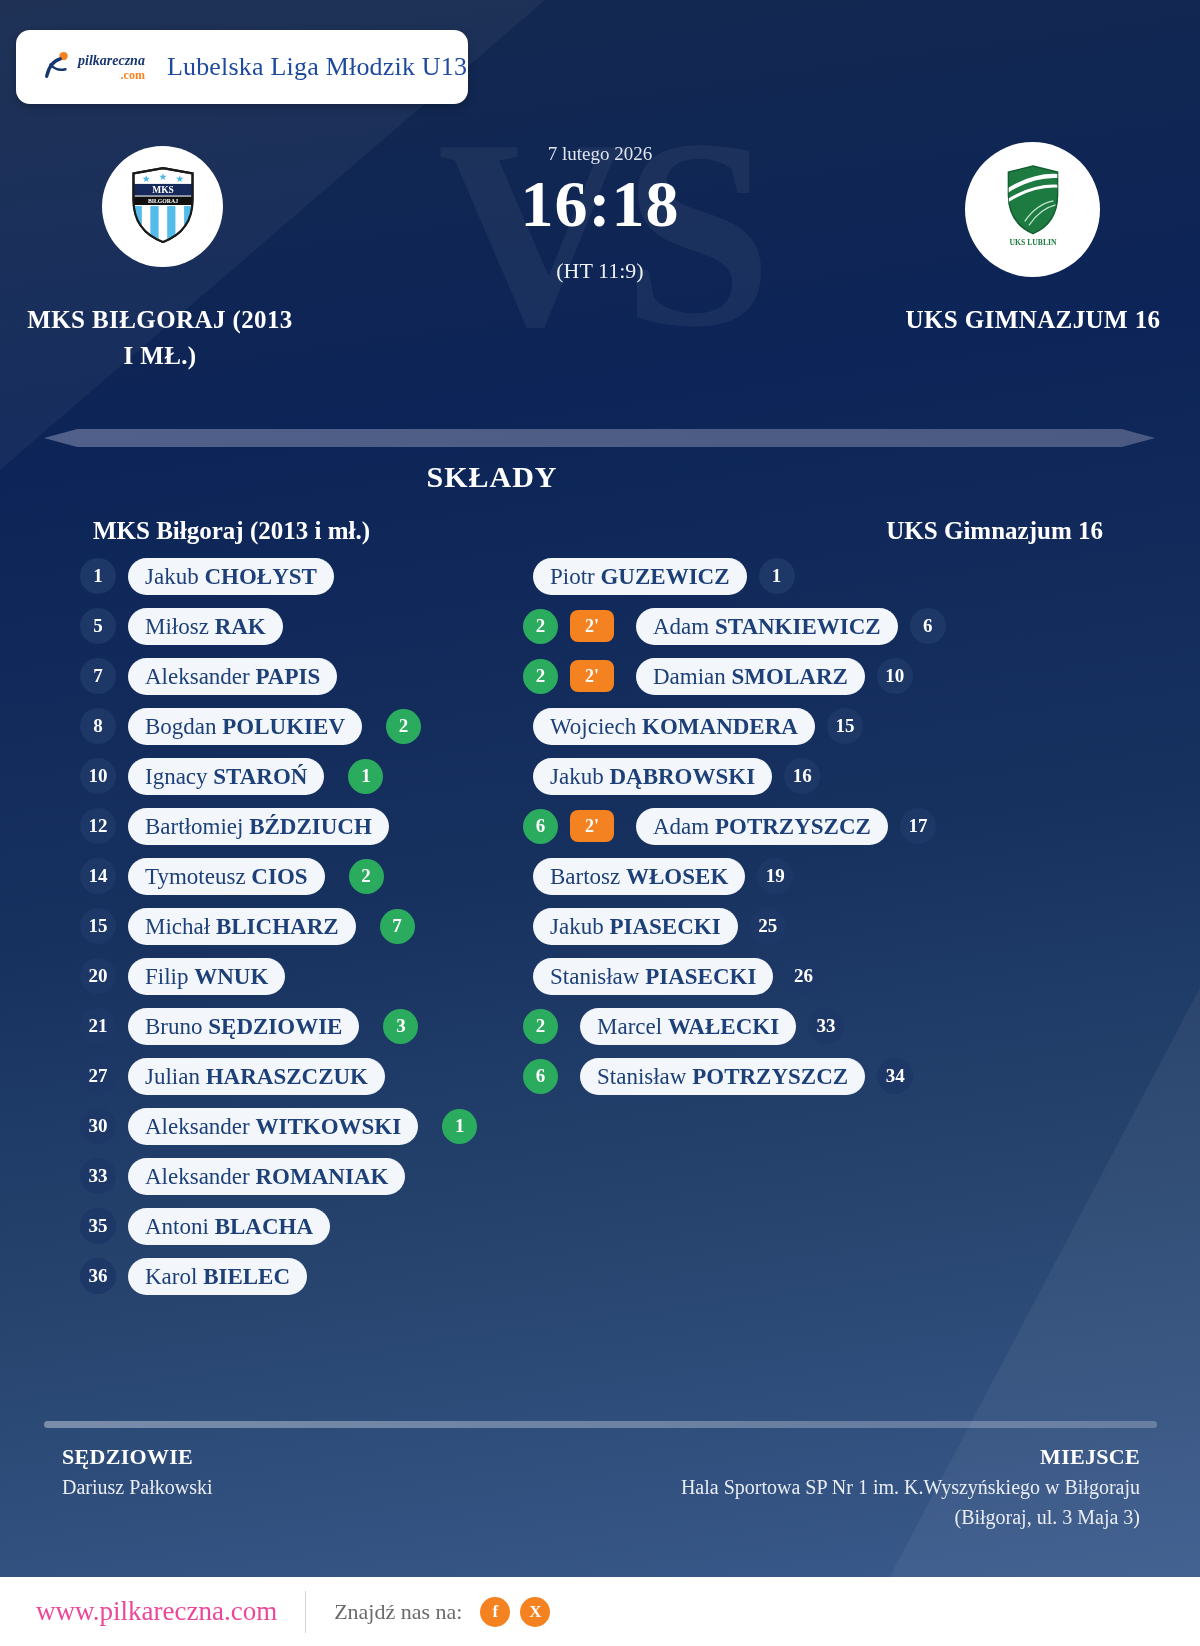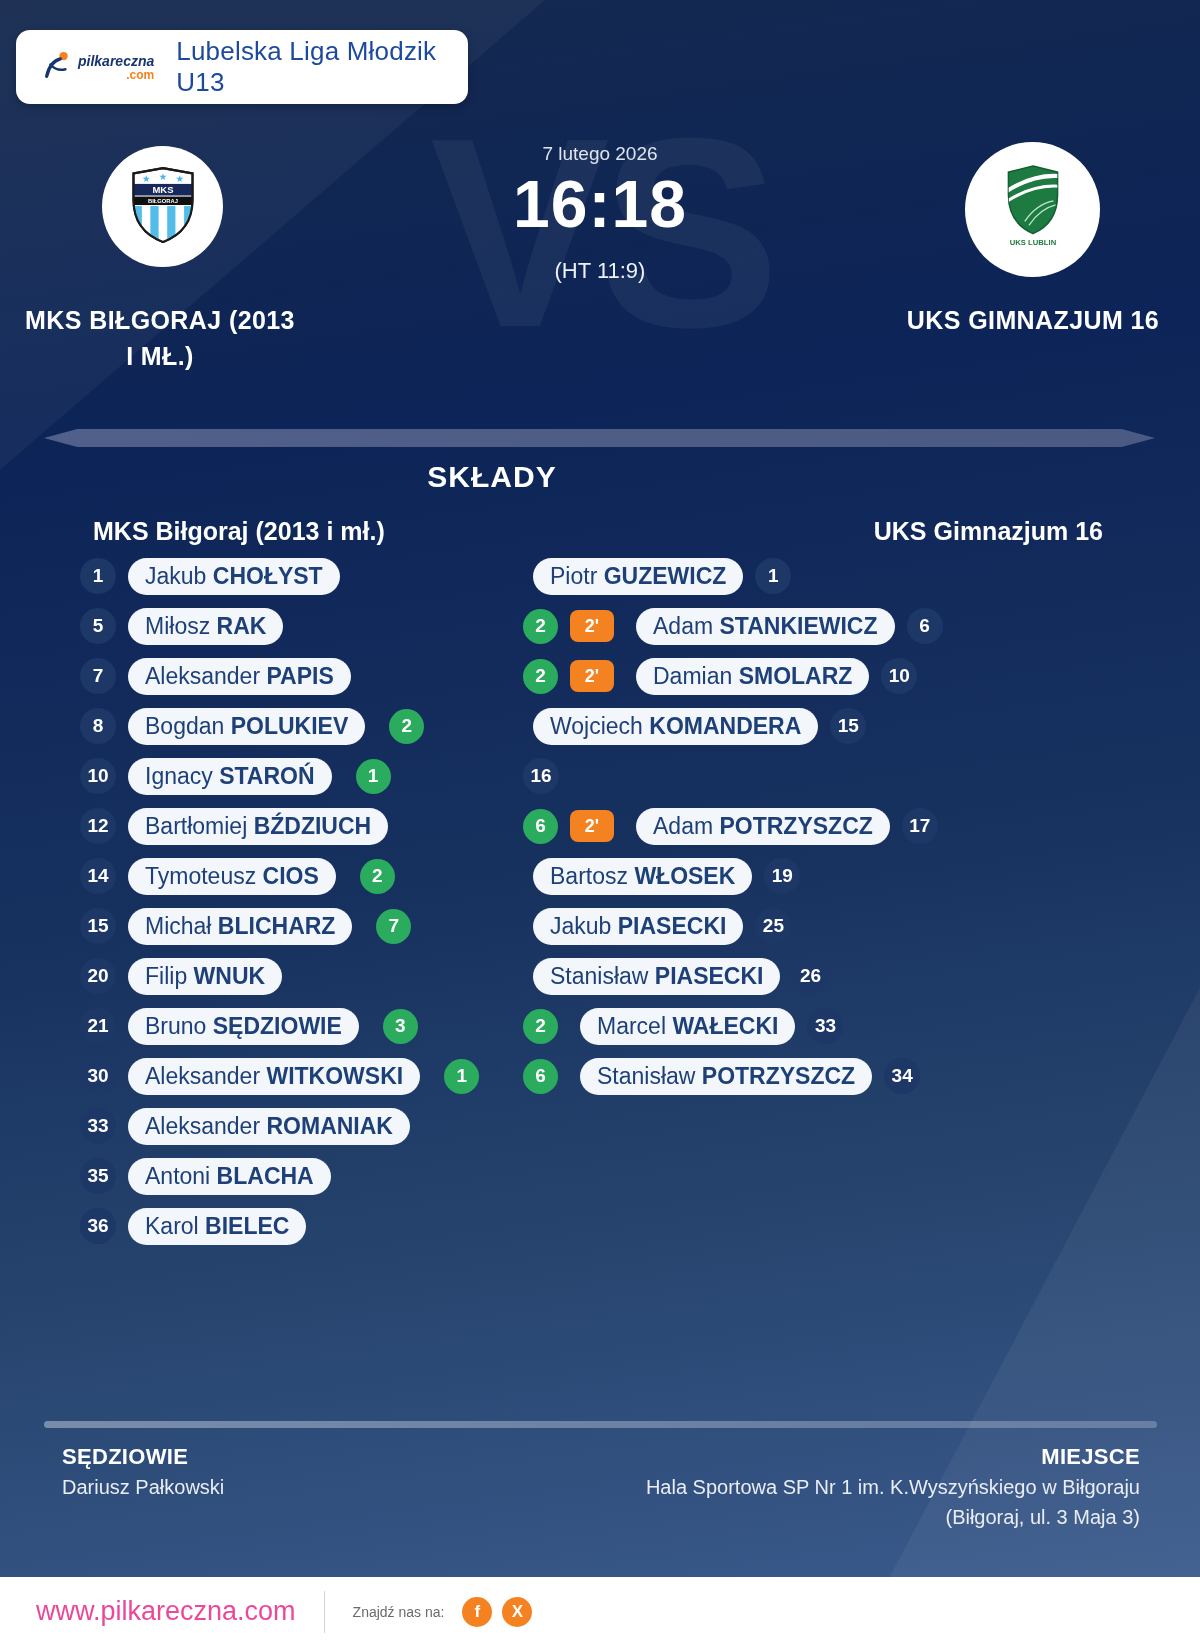--- a/index.html
+++ b/index.html
@@ -1,18 +1,18 @@
 <!DOCTYPE html>
 <html><head>
 <meta charset="utf-8">
 <style>
   html,body{margin:0;padding:0;}
   body{font-family:"Liberation Sans",sans-serif;background:#0c2457;}
   .page{position:relative;width:1200px;height:1646px;overflow:hidden;
-    background:linear-gradient(172deg,#15294f 0%,#0c2457 26%,#17315f 52%,#27456f 74%,#3a5a8c 96%,#3e5e90 100%);}
+    background:linear-gradient(172deg,#15294f 0%,#0c2457 26%,#17315f 52%,#27456f 74%,#3a5a8c 96%,#3e5e90 100%);font-family:Liberation Serif, serif;}
   .bg-wedge-top{position:absolute;left:0;top:0;width:1200px;height:1646px;
     background:rgba(255,255,255,0.045);clip-path:polygon(0 0,545px 0,0 470px);pointer-events:none;}
   .bg-wedge-bottom{position:absolute;left:0;top:0;width:1200px;height:1646px;
     background:rgba(255,255,255,0.05);clip-path:polygon(100% 60%,100% 96%,74% 96%);pointer-events:none;}
 
   
   .header-card{position:absolute;left:16px;top:30px;width:452px;height:74px;background:#ffffff;
     border-radius:14px;display:flex;align-items:center;padding-left:26px;box-sizing:border-box;
     box-shadow:0 3px 8px rgba(0,0,0,0.25);}
   .logo-wrap{display:flex;align-items:center;gap:6px;}
@@ -75,21 +75,21 @@
   .info-text{position:absolute;font-size:20px;color:#e9edf4;}
   .referees-name{left:62px;top:1476px;}
   .venue-line1{right:60px;top:1476px;text-align:right;}
   .venue-line2{right:60px;top:1506px;text-align:right;}
 
   
   .site-footer{position:absolute;left:0;right:0;top:1577px;height:69px;background:#ffffff;
     display:flex;align-items:center;padding-left:36px;box-sizing:border-box;}
   .footer-url{font-size:27px;color:#ec4899;text-decoration:none;}
   .footer-vdiv{width:1px;height:42px;background:#d4d4d4;margin:0 28px;}
-  .footer-findus{font-size:14px;color:#6b6b6b;margin-right:18px;}
+  .footer-findus{font-size:22px;color:#6b6b6b;margin-right:18px;}
   .social-circle{width:30px;height:30px;border-radius:50%;background:#f58220;color:#fff;
     display:flex;align-items:center;justify-content:center;font-size:17px;font-weight:700;margin-right:10px;cursor:pointer;}
 </style>
 </head>
 <body>
 
 <div class="page">
   <div class="bg-wedge-top"></div>
   <div class="bg-wedge-bottom"></div>
 
@@ -217,20 +217,24 @@
       <div class="prow home">
         <span class="numcircle">20</span>
         <span class="pill"><span class="fname">Filip </span><span class="lname">WNUK</span></span>
       </div>
       <div class="prow home">
         <span class="numcircle">21</span>
         <span class="pill"><span class="fname">Bruno </span><span class="lname">SĘDZIOWIE</span></span>
         <span class="goalbadge">3</span>
       </div>
       <div class="prow home">
+        <span class="numcircle">27</span>
+        <span class="pill"><span class="fname">Julian </span><span class="lname">HARASZCZUK</span></span>
+      </div>
+      <div class="prow home">
         <span class="numcircle">30</span>
         <span class="pill"><span class="fname">Aleksander </span><span class="lname">WITKOWSKI</span></span>
         <span class="goalbadge">1</span>
       </div>
       <div class="prow home">
         <span class="numcircle">33</span>
         <span class="pill"><span class="fname">Aleksander </span><span class="lname">ROMANIAK</span></span>
       </div>
       <div class="prow home">
         <span class="numcircle">35</span>
@@ -256,20 +260,21 @@
         <span class="goalbadge">2</span>
         <span class="penbadge">2'</span>
         <span class="pill"><span class="fname">Damian </span><span class="lname">SMOLARZ</span></span>
         <span class="numcircle">10</span>
       </div>
       <div class="prow away">
         <span class="pill"><span class="fname">Wojciech </span><span class="lname">KOMANDERA</span></span>
         <span class="numcircle">15</span>
       </div>
       <div class="prow away">
+        <span class="pill"><span class="fname">Jakub </span><span class="lname">DĄBROWSKI</span></span>
         <span class="numcircle">16</span>
       </div>
       <div class="prow away">
         <span class="goalbadge">6</span>
         <span class="penbadge">2'</span>
         <span class="pill"><span class="fname">Adam </span><span class="lname">POTRZYSZCZ</span></span>
         <span class="numcircle">17</span>
       </div>
       <div class="prow away">
         <span class="pill"><span class="fname">Bartosz </span><span class="lname">WŁOSEK</span></span>

